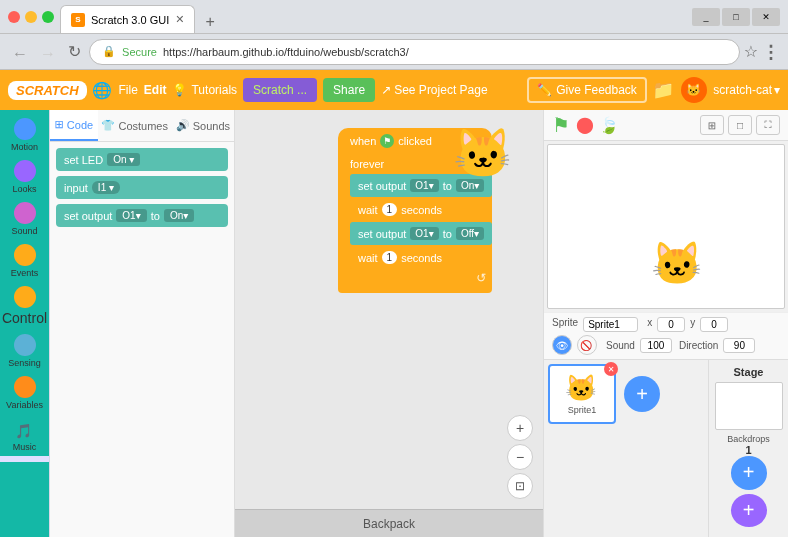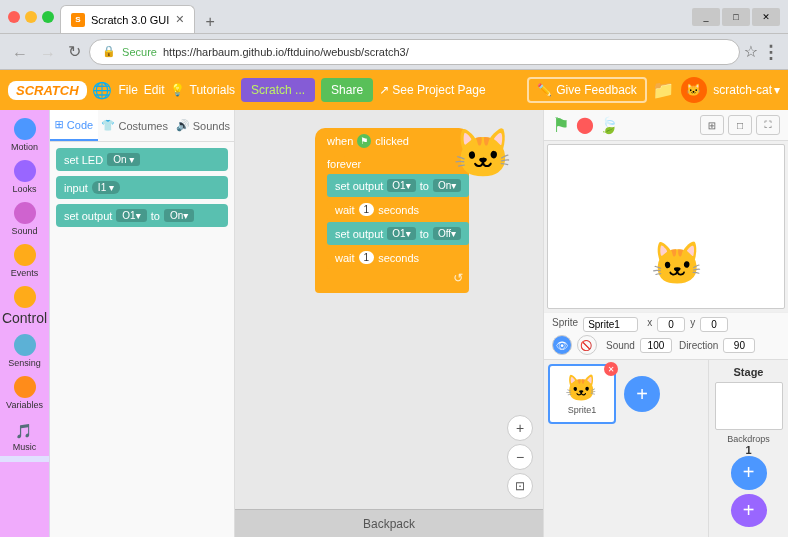--- a/index.html
+++ b/index.html
@@ -45,21 +45,21 @@
   <button style="background:none; border:none; cursor:pointer; color:#666; font-size:16px;">☆</button>
   <button style="background:none; border:none; cursor:pointer; color:#666; font-size:18px; font-weight:bold;">⋮</button>
 </div>
 
 <div style="background:#ffab19; height:40px; display:flex; align-items:center; padding:0 8px; gap:6px;">
   <div style="background:white; border-radius:8px; padding:2px 8px; font-size:13px; font-weight:bold; color:#ff8c00; font-style:italic;">
     <span>SCRATCH</span>
   </div>
   <button style="background:none; border:none; cursor:pointer; font-size:16px;">🌐</button>
   <button style="background:none; border:none; cursor:pointer; color:white; font-size:12px; font-weight:500;">File</button>
-  <button style="background:none; border:none; cursor:pointer; color:white; font-size:12px; font-weight:400;">Edit</button>
+  <button style="background:none; border:none; cursor:pointer; color:white; font-size:12px; font-weight:700;">Edit</button>
   <button style="background:none; border:none; cursor:pointer; color:white; font-size:12px; display:flex; align-items:center; gap:4px;">
     <span>💡</span>
     <span>Tutorials</span>
   </button>
   <button style="background:#855cd6; border:none; border-radius:4px; cursor:pointer; color:#bef264; font-size:12px; padding:5px 10px;">Scratch ...</button>
   <button style="background:#59c059; border:none; border-radius:4px; cursor:pointer; color:white; font-size:12px; padding:5px 10px;">Share</button>
   <button style="background:none; border:none; cursor:pointer; color:white; font-size:12px; display:flex; align-items:center; gap:3px;">
     <span>↗</span>
     <span>See Project Page</span>
   </button>
@@ -71,21 +71,21 @@
   <button style="background:none; border:none; cursor:pointer; font-size:18px;">📁</button>
   <div style="width:26px; height:26px; border-radius:50%; background:#ff6600; display:flex; align-items:center; justify-content:center; color:white; font-size:12px;">🐱</div>
   <button style="background:none; border:none; cursor:pointer; color:white; font-size:12px; display:flex; align-items:center; gap:2px;">
     <span>scratch-cat</span>
     <span>▾</span>
   </button>
 </div>
 
 <div style="display:flex; height:427px;">
 
-  <div style="width:50px; background:#f0abfc; display:flex; flex-direction:column; align-items:flex-end; padding-top:4px; border-right:1px solid #d8d8e8; overflow:hidden;">
+  <div style="width:50px; background:#14b8a6; display:flex; flex-direction:column; align-items:flex-end; padding-top:4px; border-right:1px solid #d8d8e8; overflow:hidden;">
     <div style="display:flex; flex-direction:column; align-items:center; cursor:pointer; padding:4px 2px; width:100%; text-align:center;">
       <div style="width:22px; height:22px; border-radius:50%; background:#4c97ff; margin-bottom:2px;"></div>
       <span style="font-size:9px; color:#333;">Motion</span>
     </div>
     <div style="display:flex; flex-direction:column; align-items:center; cursor:pointer; padding:4px 2px; width:100%; text-align:center;">
       <div style="width:22px; height:22px; border-radius:50%; background:#9966ff; margin-bottom:2px;"></div>
       <span style="font-size:9px; color:#333;">Looks</span>
     </div>
     <div style="display:flex; flex-direction:column; align-items:center; cursor:pointer; padding:4px 2px; width:100%; text-align:center;">
       <div style="width:22px; height:22px; border-radius:50%; background:#cf63cf; margin-bottom:2px;"></div>
@@ -159,21 +159,21 @@
         <span>to</span>
         <span style="background:rgba(0,0,0,0.2); border-radius:3px; padding:1px 6px; font-size:10px; cursor:pointer;">
           <span>On</span>▾
         </span>
       </div>
     </div>
   </div>
 
   <div style="flex:1; background:#e8e8e8; position:relative; overflow:hidden;">
 
-    <div style="position:absolute; left:38px; top:18px;padding-left:42px;">
+    <div style="position:absolute; left:61px; top:18px;padding-left:42px;">
 
       <div style="background:#ffab19; border-radius:10px 10px 0 0; padding:6px 12px; font-size:11px; color:white; display:flex; align-items:center; gap:4px; min-width:110px; position:relative;">
         <span>when</span>
         <span style="background:#59c059; border-radius:50%; width:14px; height:14px; display:flex; align-items:center; justify-content:center; font-size:9px;">⚑</span>
         <span>clicked</span>
 
         <div style="position:absolute; bottom:-6px; left:12px; width:18px; height:6px; background:#ffab19; border-radius:0 0 4px 4px; z-index:1;"></div>
       </div>
 
       <div style="background:#ffab19; border-radius:0 4px 4px 4px; padding:0 0 8px 0;">

